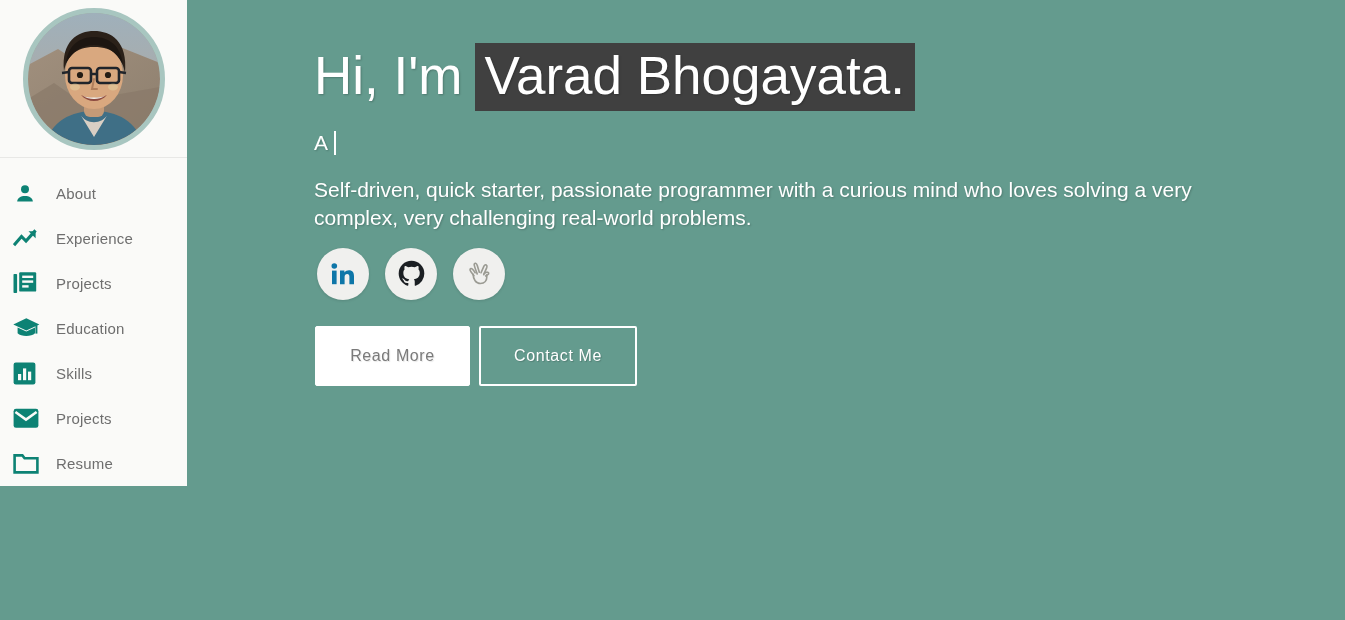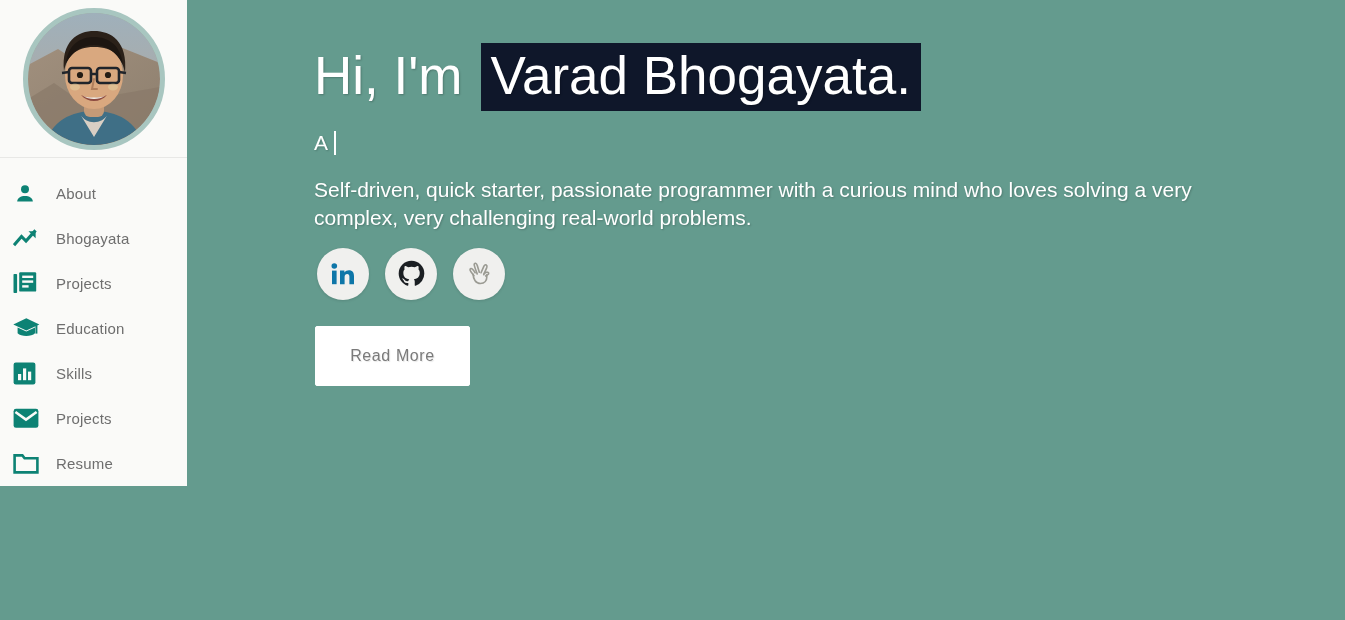--- a/index.html
+++ b/index.html
@@ -102,23 +102,23 @@
     font-size: 53px;
     line-height: 1.05;
     color: #ffffff;
     font-weight: 400;
     margin: 0;
     white-space: nowrap;
     text-shadow: 1px 1px 2px rgba(0,0,0,0.22);
     letter-spacing: 0px;
   }
   .hl {
-    background: #0f172a;
+    background: #404040;
     padding: 3px 10px 6px 10px;
-    margin-left: 18px;
+    margin-left: 12px;
   }
   .hero-role {
     margin: 0;
     padding-top: 26px;
     font-size: 21px;
     color: #ffffff;
     font-weight: 400;
     text-shadow: 1px 1px 2px rgba(0,0,0,0.2);
     display: flex;
     align-items: center;
@@ -265,21 +265,21 @@
         <span class="nav-label">About</span>
       </a>
 
       <a class="nav-item">
         <span class="nav-icon">
           <svg width="26" height="24" viewBox="0 0 26 24" fill="none" stroke="currentColor" stroke-width="3.1" stroke-linecap="square">
             <path d="M2 17 L8.5 9.5 L13 14 L21.5 4.5"></path>
             <path d="M15.5 4.2 L22.6 4.2 L22.6 11.2" fill="currentColor" stroke="none"></path>
           </svg>
         </span>
-        <span class="nav-label">Bhogayata</span>
+        <span class="nav-label">Experience</span>
       </a>
 
       <a class="nav-item">
         <span class="nav-icon">
           <svg width="25" height="25" viewBox="0 0 25 25" fill="currentColor">
             <rect x="0.5" y="3" width="3.6" height="19" rx="0.8"></rect>
             <rect x="6.2" y="1.2" width="17" height="19.4" rx="1.2"></rect>
             <rect x="9.2" y="4.6" width="11" height="2.4" fill="#fafaf8"></rect>
             <rect x="9.2" y="9.4" width="11" height="2.4" fill="#fafaf8"></rect>
             <rect x="9.2" y="14.2" width="6.4" height="2.4" fill="#fafaf8"></rect>
@@ -370,18 +370,19 @@
               <path d="M18.8 14 C20.2 12.9 21.4 12.4 22.3 12.6 C23.4 12.8 23.8 13.8 23.2 14.7 C22.7 15.5 21.7 16 20.4 16.6"></path>
               <path d="M7.4 14.8 C7.4 19.8 10.3 24.4 15 24.4 C19.3 24.4 21.6 21.3 21.6 17.4 C21.6 16.6 21.4 16 21.2 15.5"></path>
             </g>
           </svg>
         </a>
 
       </div>
 
       <div class="buttons">
         <button class="btn btn-primary">Read More</button>
+        <button class="btn btn-outline">Contact Me</button>
       </div>
 
     </div>
   </main>
 
 </div>
 
 </body></html>

